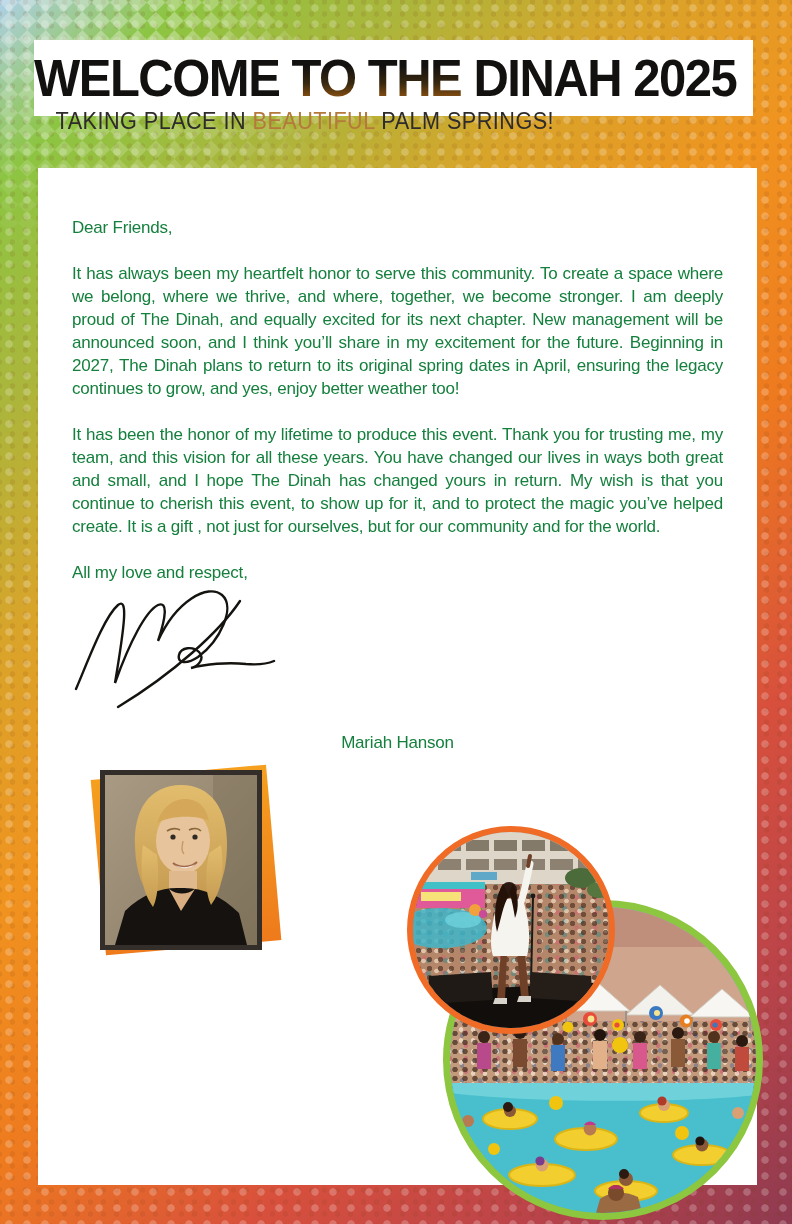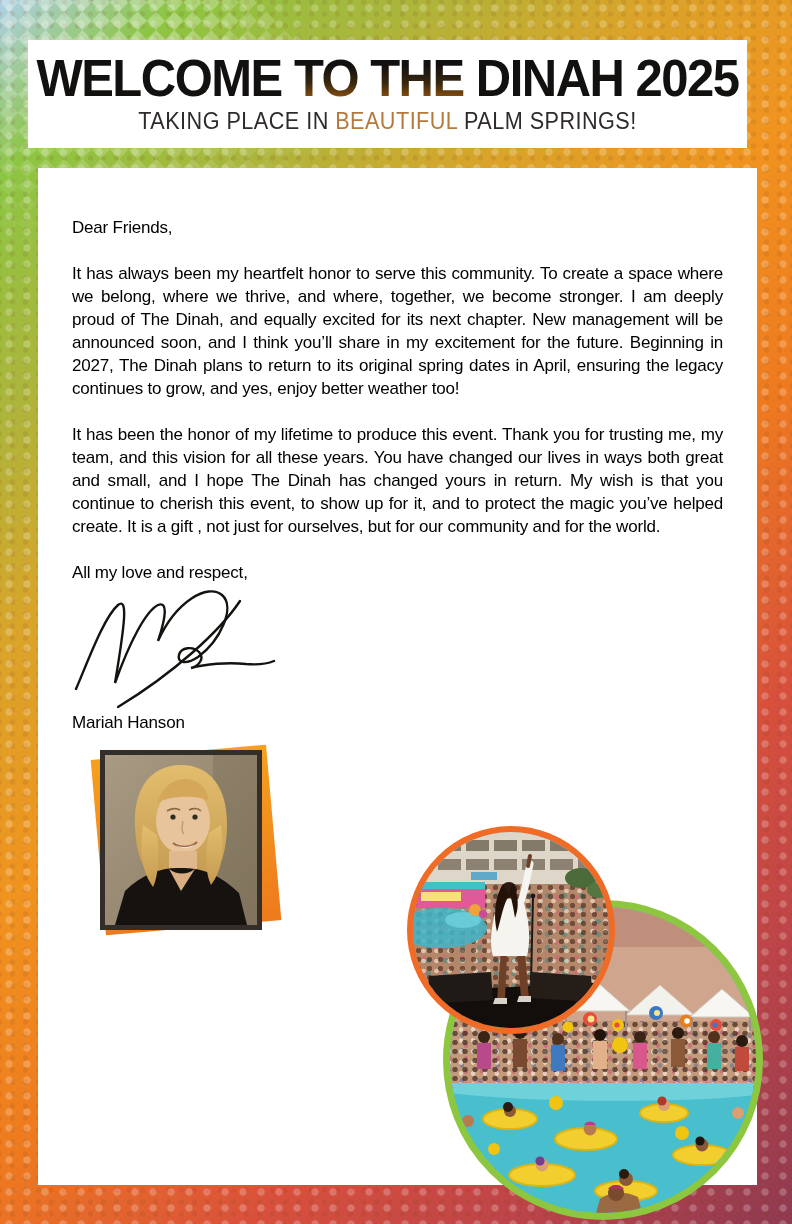--- a/index.html
+++ b/index.html
@@ -25,22 +25,22 @@
   .sparkles {
     position:absolute; left:-70px; top:-70px; width:360px; height:360px;
     background:conic-gradient(rgba(255,255,255,.30) 25%, transparent 0 50%,
                rgba(255,255,255,.30) 0 75%, transparent 0) 0 0/26px 26px;
     transform:rotate(45deg); pointer-events:none;
     -webkit-mask-image:radial-gradient(circle at 30% 30%, #000 20%, transparent 75%);
             mask-image:radial-gradient(circle at 30% 30%, #000 20%, transparent 75%);
   }
   
   .title-box {
-    position:absolute; left:28px; top:40px; width:719px; height:108px;
-    background:#fff; text-align:center; z-index:1;
+    position:absolute; left:34px; top:40px; width:719px; height:76px;
+    background:#fff; z-index:1;
   }
   .page-title {
     margin:10px 0 0; font-size:49px; line-height:52px; font-weight:bold;
     letter-spacing:-1.5px; color:#131110; white-space:nowrap;
     transform:scaleY(1.06); transform-origin:top center;
   }
   .t-accent {
     background:linear-gradient(180deg,#131110 30%, #38280f 60%, #a96013 96%);
     -webkit-background-clip:text; background-clip:text; color:transparent;
   }
@@ -49,27 +49,27 @@
     color:#2e2b2a; white-space:nowrap; transform:scaleX(.94);
   }
   .s-accent { color:#b5793c; }
 
   .body-box {
     position:absolute; left:38px; top:168px; width:719px; height:1017px;
     background:#fff; z-index:1;
   }
   .letter {
     position:absolute; left:34px; top:48px; width:651px;
-    color:#000000; font-size:17px; line-height:23px; letter-spacing:-.2px;
+    color:#15803d; font-size:17px; line-height:23px; letter-spacing:-.2px;
     text-align:justify;
   }
   .letter p { margin:0 0 23px; }
   .letter p.no-just { text-align:left; }
   .sig-svg { display:block; margin:2px 0 0 -2px; }
-  .sig-name { font-size:17px; margin:0 0 16px; text-align:left; }
+  .sig-name { font-size:17px; margin:20px 0 16px; text-align:center; }
 
   
   .headshot-wrap { position:relative; width:240px; height:200px; margin-left:26px; }
   .tilt-rect {
     position:absolute; left:0; top:2px; width:176px; height:176px;
     background:linear-gradient(180deg,#f5a01f,#ee7a1c);
     transform:rotate(-5deg);
   }
   .photo-frame {
     position:absolute; left:2px; top:0; width:152px; height:170px;

